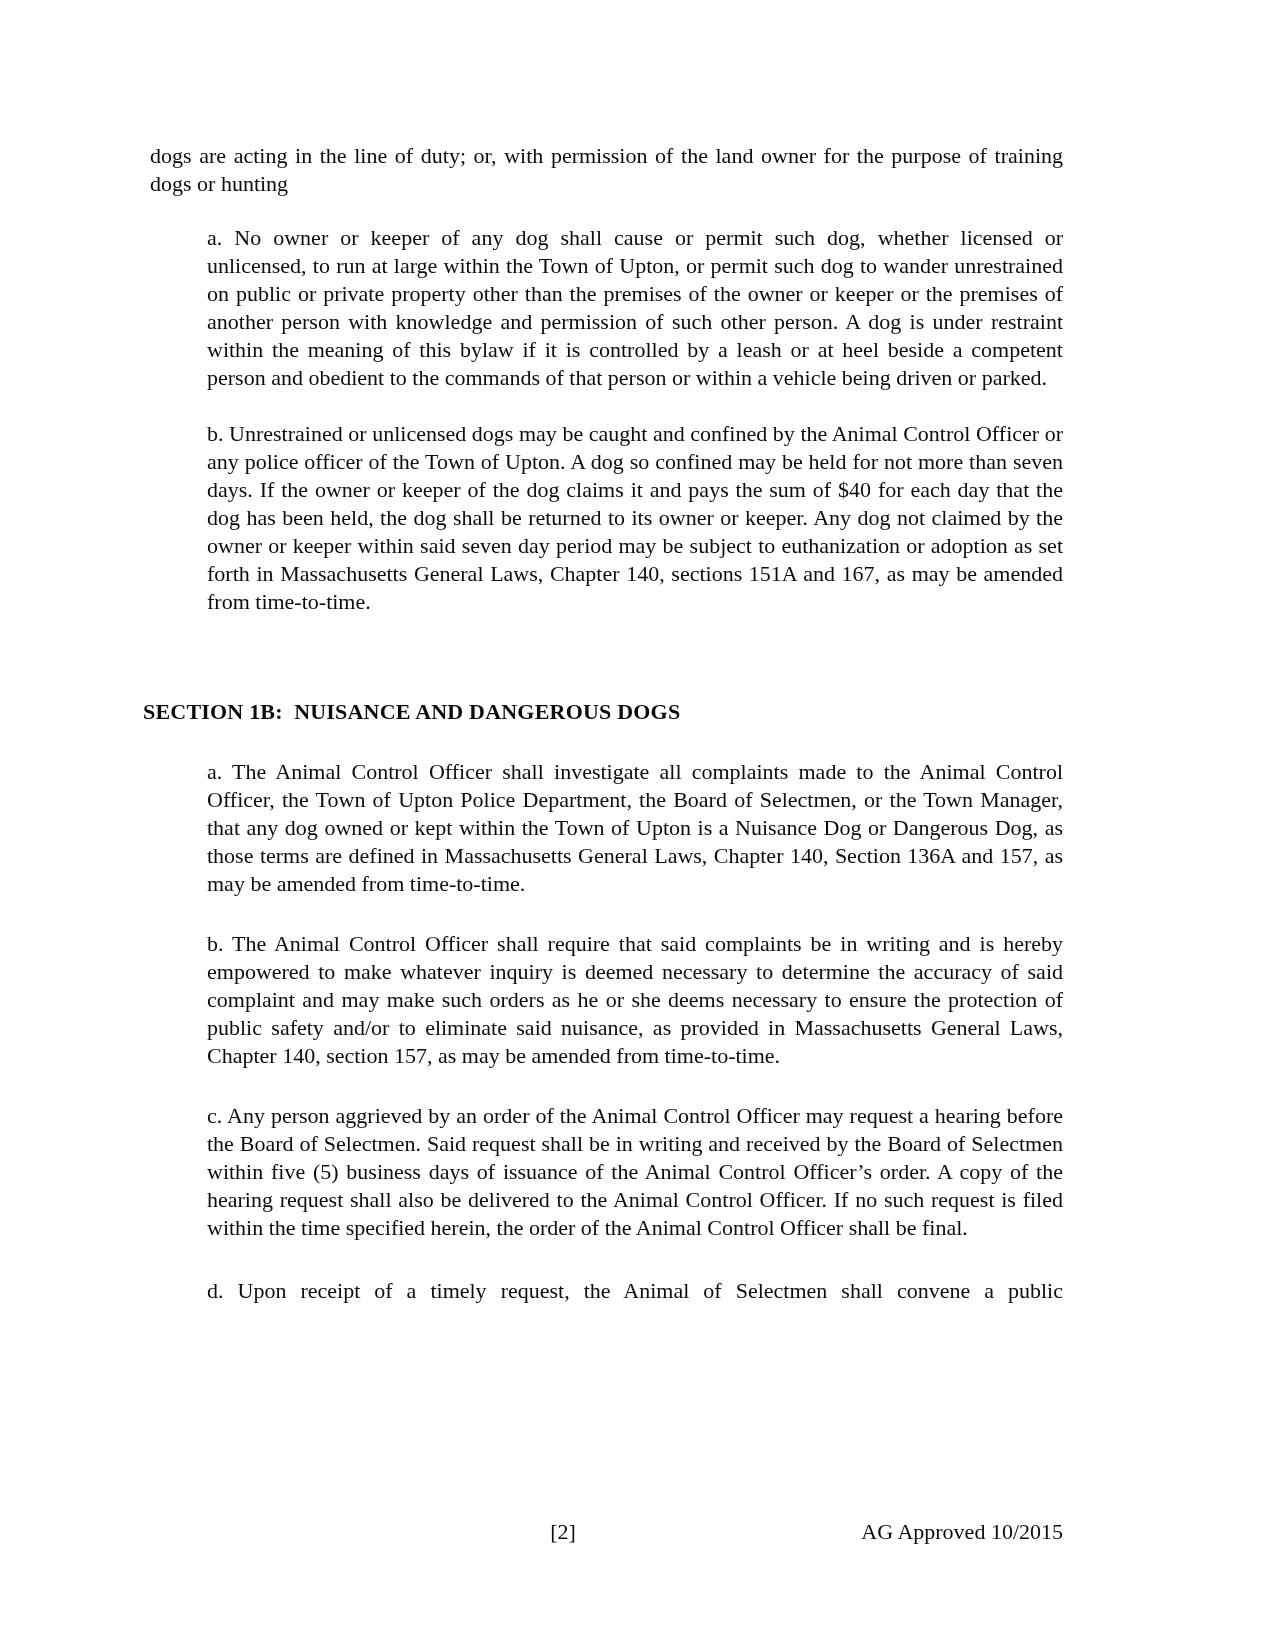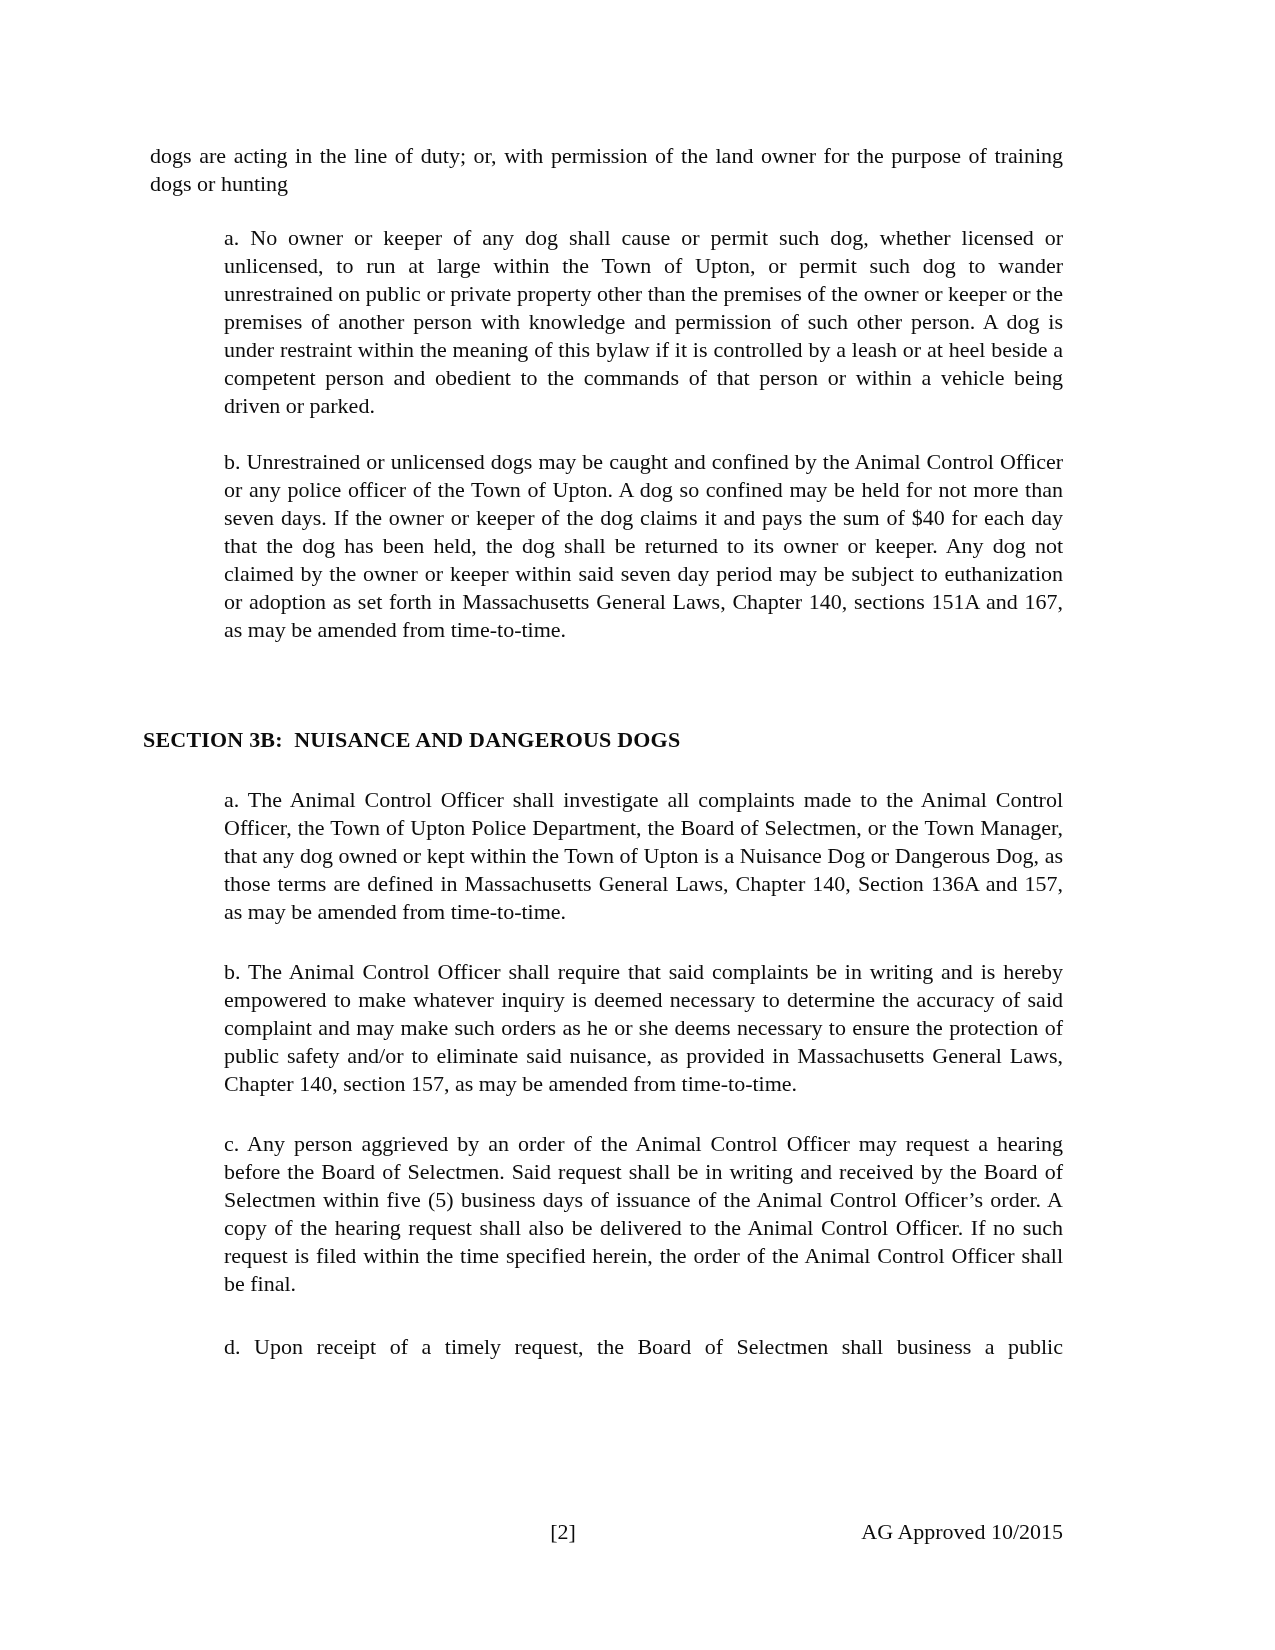--- a/index.html
+++ b/index.html
@@ -30,21 +30,21 @@
   }
   .section-heading {
     font-size: 22px;
     line-height: 28px;
     font-weight: bold;
     white-space: pre-wrap;   
     letter-spacing: 0.2px;
   }
   .heading-5a { margin-top: 36px; }
   .heading-5b { margin-top: 82px; }
-  .indent { margin-left: 81px; }
+  .indent { margin-left: 64px; }
   .para-a  { margin-top: 26px; }
   .para-gap { margin-top: 28px; }
   .para-gap-lg { margin-top: 32px; }
   .para-d { margin-top: 35px; text-align-last: justify; }
   .footer {
     position: absolute;
     left: 143px;
     top: 1518px;
     width: 920px;
     height: 28px;
@@ -71,29 +71,29 @@
 <div class="page">
   <div class="content">
 
     <p class="intro">dogs are acting in the line of duty; or, with permission of the land owner for the purpose of training dogs or hunting</p>
 
 
     <p class="indent para-a">a. No owner or keeper of any dog shall cause or permit such dog, whether licensed or unlicensed, to run at large within the Town of Upton, or permit such dog to wander unrestrained on public or private property other than the premises of the owner or keeper or the premises of another person with knowledge and permission of such other person. A dog is under restraint within the meaning of this bylaw if it is controlled by a leash or at heel beside a competent person and obedient to the commands of that person or within a vehicle being driven or parked.</p>
 
     <p class="indent para-gap">b. Unrestrained or unlicensed dogs may be caught and confined by the Animal Control Officer or any police officer of the Town of Upton. A dog so confined may be held for not more than seven days. If the owner or keeper of the dog claims it and pays the sum of $40 for each day that the dog has been held, the dog shall be returned to its owner or keeper. Any dog not claimed by the owner or keeper within said seven day period may be subject to euthanization or adoption as set forth in Massachusetts General Laws, Chapter 140, sections 151A and 167, as may be amended from time-to-time.</p>
 
-    <h2 class="section-heading heading-5b">SECTION 3B:  NUISANCE AND DANGEROUS DOGS</h2>
+    <h2 class="section-heading heading-5b">SECTION 1B:  NUISANCE AND DANGEROUS DOGS</h2>
 
     <p class="indent para-gap-lg">a. The Animal Control Officer shall investigate all complaints made to the Animal Control Officer, the Town of Upton Police Department, the Board of Selectmen, or the Town Manager, that any dog owned or kept within the Town of Upton is a Nuisance Dog or Dangerous Dog, as those terms are defined in Massachusetts General Laws, Chapter 140, Section 136A and 157, as may be amended from time-to-time.</p>
 
     <p class="indent para-gap-lg">b. The Animal Control Officer shall require that said complaints be in writing and is hereby empowered to make whatever inquiry is deemed necessary to determine the accuracy of said complaint and may make such orders as he or she deems necessary to ensure the protection of public safety and/or to eliminate said nuisance, as provided in Massachusetts General Laws, Chapter 140, section 157, as may be amended from time-to-time.</p>
 
     <p class="indent para-gap-lg">c. Any person aggrieved by an order of the Animal Control Officer may request a hearing before the Board of Selectmen. Said request shall be in writing and received by the Board of Selectmen within five (5) business days of issuance of the Animal Control Officer’s order. A copy of the hearing request shall also be delivered to the Animal Control Officer. If no such request is filed within the time specified herein, the order of the Animal Control Officer shall be final.</p>
 
-    <p class="indent para-d">d. Upon receipt of a timely request, the Board of Selectmen shall business a public</p>
+    <p class="indent para-d">d. Upon receipt of a timely request, the Animal of Selectmen shall convene a public</p>
 
   </div>
 
   <div class="footer">
     <span class="page-number">[2]</span>
     <span class="approval-note">AG Approved 10/2015</span>
   </div>
 </div>
 
 </body></html>

